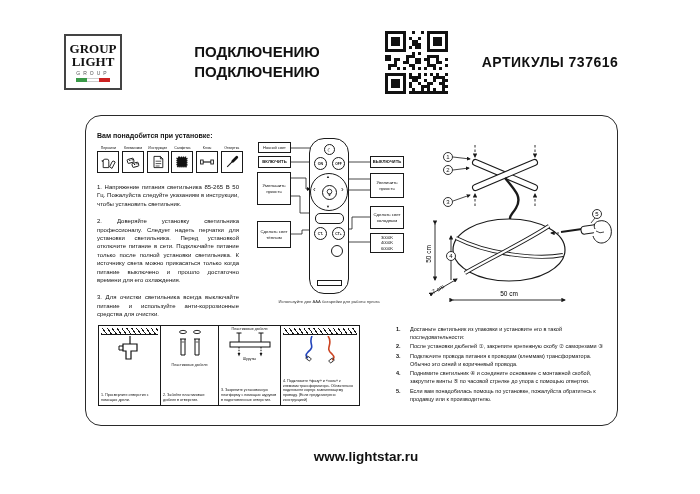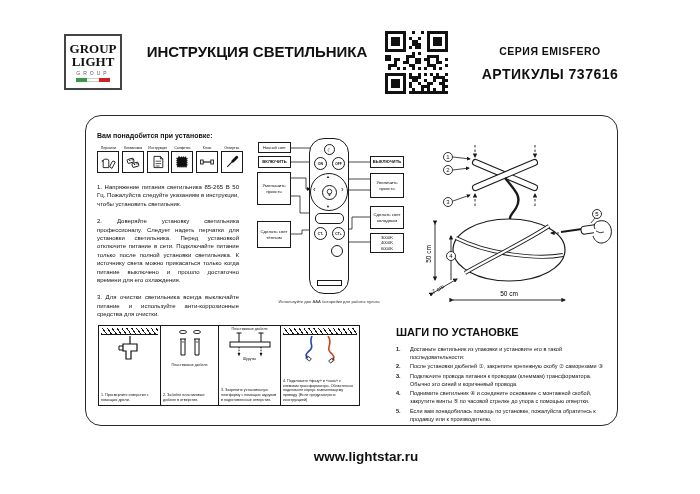--- a/index.html
+++ b/index.html
@@ -31,21 +31,21 @@
   <div style="font-size:13px;font-weight:bold;line-height:1;">LIGHT</div>
   <div style="font-size:5px;letter-spacing:3px;margin-top:2px;font-family:'Liberation Sans',sans-serif;color:#555;">GROUP</div>
   <div class="flagstripe">
     <i style="background:#3a9948"></i>
       <i style="background:#fff;border-top:1px solid #ccc;border-bottom:1px solid #ccc"></i>
       <i style="background:#cc2222"></i>
   </div>
 </div>
 
 <div class="abs" style="left:132px;top:42px;width:250px;text-align:center;font-weight:bold;font-size:15px;line-height:1.35;">
-  <div>ИНСТРУКЦИЯ СВЕТИЛЬНИКА</div>
+  <div>ПОДКЛЮЧЕНИЮ ПОДКЛЮЧЕНИЮ</div>
 </div>
 
 <div class="abs" style="left: 385px; top: 31px; position: absolute; height: 63px; width: 63px;">
     <div style="position:absolute;left:27px;top:0px;width:3px;height:3px;background:#111"></div>
     <div style="position:absolute;left:36px;top:0px;width:3px;height:3px;background:#111"></div>
     <div style="position:absolute;left:24px;top:6px;width:3px;height:3px;background:#111"></div>
     <div style="position:absolute;left:33px;top:6px;width:3px;height:3px;background:#111"></div>
     <div style="position:absolute;left:27px;top:9px;width:3px;height:3px;background:#111"></div>
     <div style="position:absolute;left:30px;top:9px;width:3px;height:3px;background:#111"></div>
     <div style="position:absolute;left:27px;top:12px;width:3px;height:3px;background:#111"></div>
@@ -246,21 +246,20 @@
     <div style="position:absolute;left:18px;top:42px;width:3px;height:3px;background:#111"></div>
     <div style="position:absolute;left:18px;top:45px;width:3px;height:3px;background:#111"></div>
     <div style="position:absolute;left:18px;top:48px;width:3px;height:3px;background:#111"></div>
     <div style="position:absolute;left:18px;top:51px;width:3px;height:3px;background:#111"></div>
     <div style="position:absolute;left:18px;top:54px;width:3px;height:3px;background:#111"></div>
     <div style="position:absolute;left:18px;top:57px;width:3px;height:3px;background:#111"></div>
     <div style="position:absolute;left:18px;top:60px;width:3px;height:3px;background:#111"></div>
   </div>
 
 <div class="abs" style="left:455px;top:45px;width:190px;text-align:center;">
-  <div style="font-size:10.5px;font-weight:bold;letter-spacing:0.5px;">СЕРИЯ EMISFERO</div>
   <div style="font-size:14px;font-weight:bold;letter-spacing:0.5px;margin-top:9px;">АРТИКУЛЫ 737616</div>
 </div>
 
 <div class="abs" style="left:85px;top:115px;width:533px;height:311px;border:1.5px solid #2a2a2a;border-radius:16px;box-sizing:border-box;"></div>
 
 <div class="abs" style="left:97px;top:132px;font-size:7px;font-weight:bold;">Вам понадобится при установке:</div>
 
 <div class="abs" style="left:97px;top:146px;width:146px;display:flex;gap:2px;">
   <div class="tool">
     <div class="lbl">Перчатки</div>
@@ -505,21 +504,20 @@
       <path d="M14 0 C10 8 18 10 10 16 C7 19 8 21 10 22" fill="none" stroke="#2244bb" stroke-width="1.6"></path>
       <rect x="8" y="21" width="5" height="3" rx="1" transform="rotate(35 10.5 22.5)" fill="none" stroke="#111" stroke-width="0.8"></rect>
       <path d="M30 0 C36 8 26 12 34 18 C37 21 36 23 34 24" fill="none" stroke="#cc4422" stroke-width="1.6"></path>
       <rect x="31" y="23" width="5" height="3" rx="1" transform="rotate(-35 33.5 24.5)" fill="none" stroke="#111" stroke-width="0.8"></rect>
     </svg>
     <div class="cap">4. Подключите «фазу» и «ноль» к клеммам трансформатора. Обязательно подключите корпус заземляющему проводу. (Если предусмотрено конструкцией)</div>
   </div>
 </div>
 
 <div class="abs" style="left:396px;top:326px;width:214px;">
-  <div style="font-size:11px;font-weight:bold;margin-bottom:8px;">ШАГИ ПО УСТАНОВКЕ</div>
   <div class="steps-item">
     <span class="n">1.</span>
     <span>Достаньте светильник из упаковки и установите его в такой последовательности:</span>
   </div>
   <div class="steps-item">
     <span class="n">2.</span>
     <span>После установки дюбелей ①, закрепите крепежную скобу ② саморезами ③</span>
   </div>
   <div class="steps-item">
     <span class="n">3.</span>

